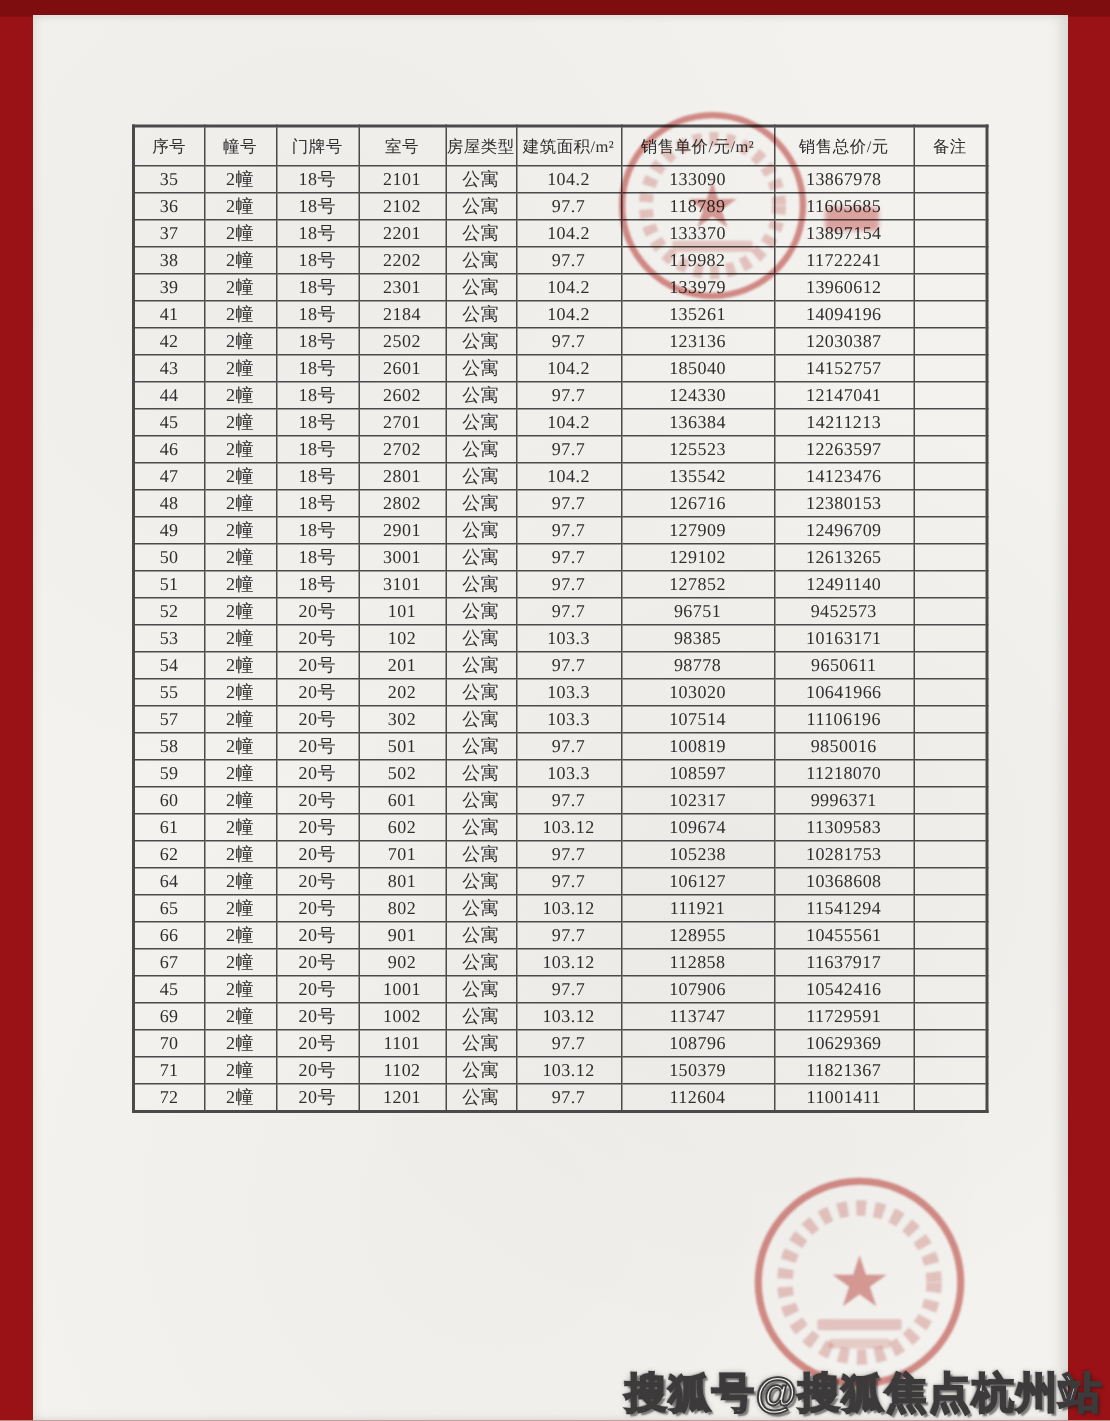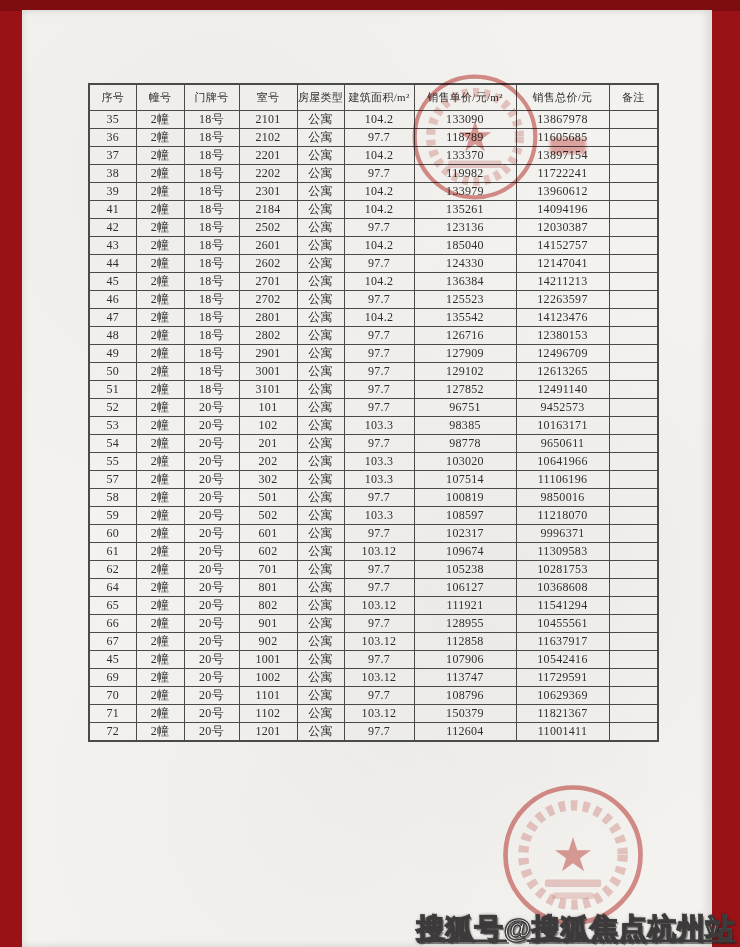--- a/index.html
+++ b/index.html
@@ -49,21 +49,20 @@
     border-radius:3px;filter:blur(1.4px);mix-blend-mode:multiply;
   }
   .watermark{
     position:absolute;right:5px;bottom:2px;
     font-family:"Liberation Sans","DejaVu Sans",sans-serif;
     font-size:28px;font-weight:bold;line-height:1.1;
     color:#f2f0ee;letter-spacing:1px;
     -webkit-text-stroke:1.2px #3c3a3a;
     text-shadow:2px 2px 1px rgba(40,40,40,.55), -1px -1px 1px rgba(40,40,40,.45), 0 0 4px rgba(0,0,0,.3);
     z-index:50;
-    text-decoration:underline;
   }
 </style>
 </head>
 <body>
 
 <div class="top-shade"></div>
 
 <div class="paper">
   <table class="price">
     <colgroup id="cols">

